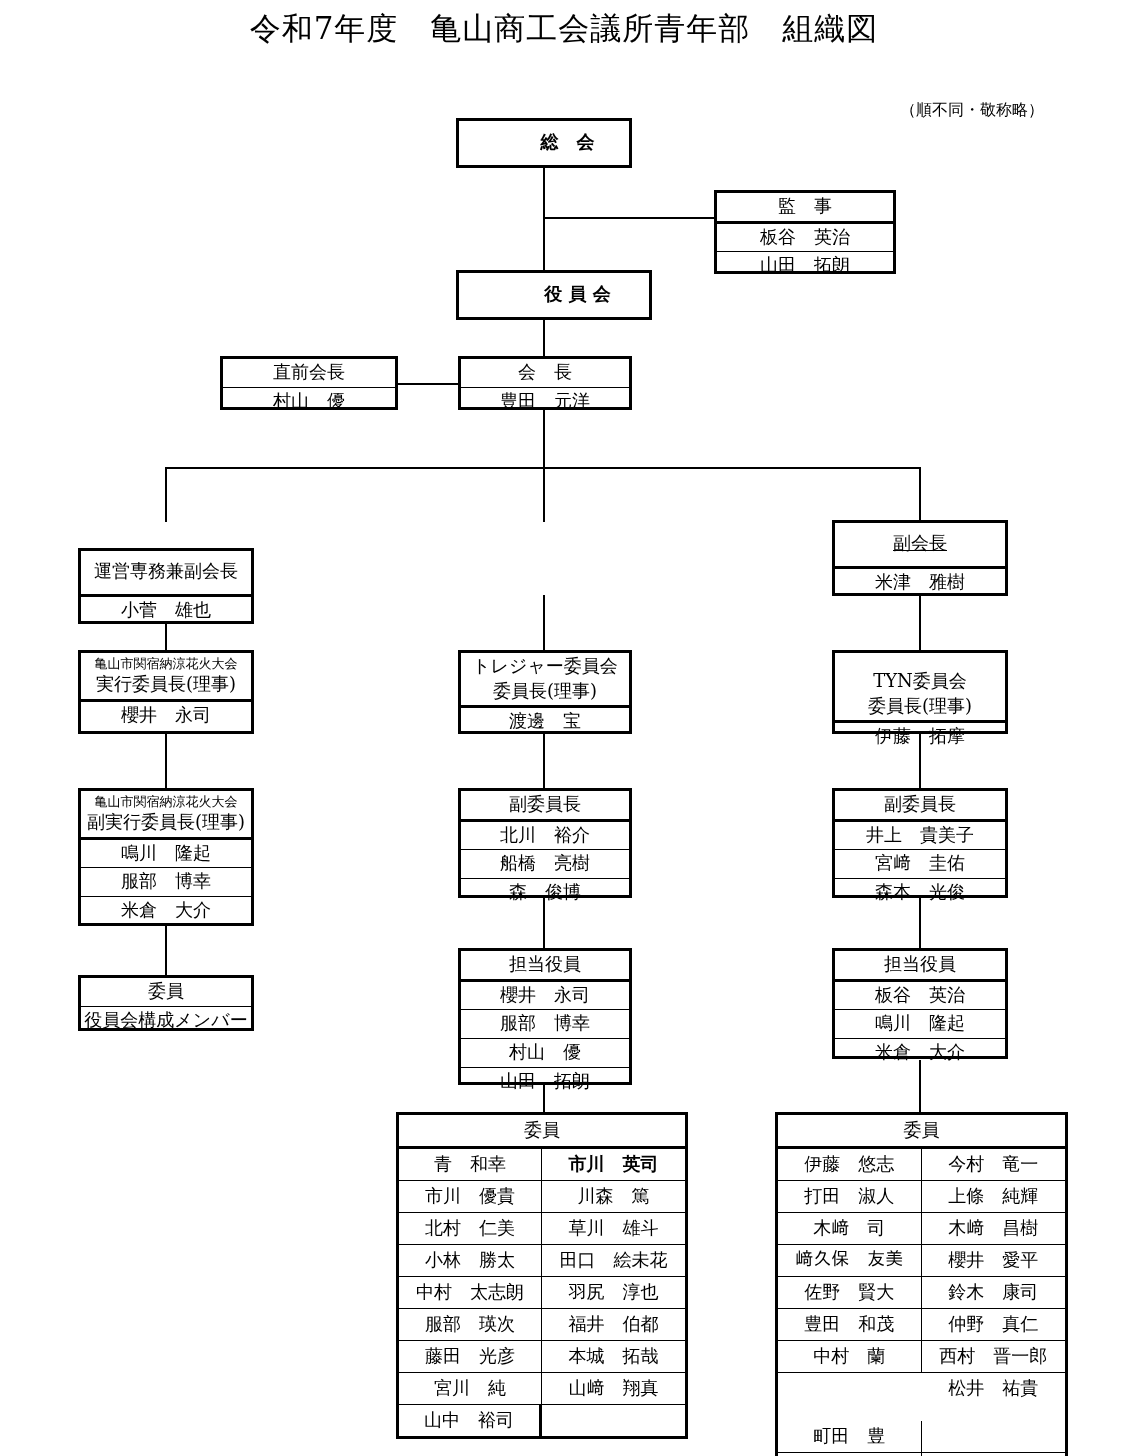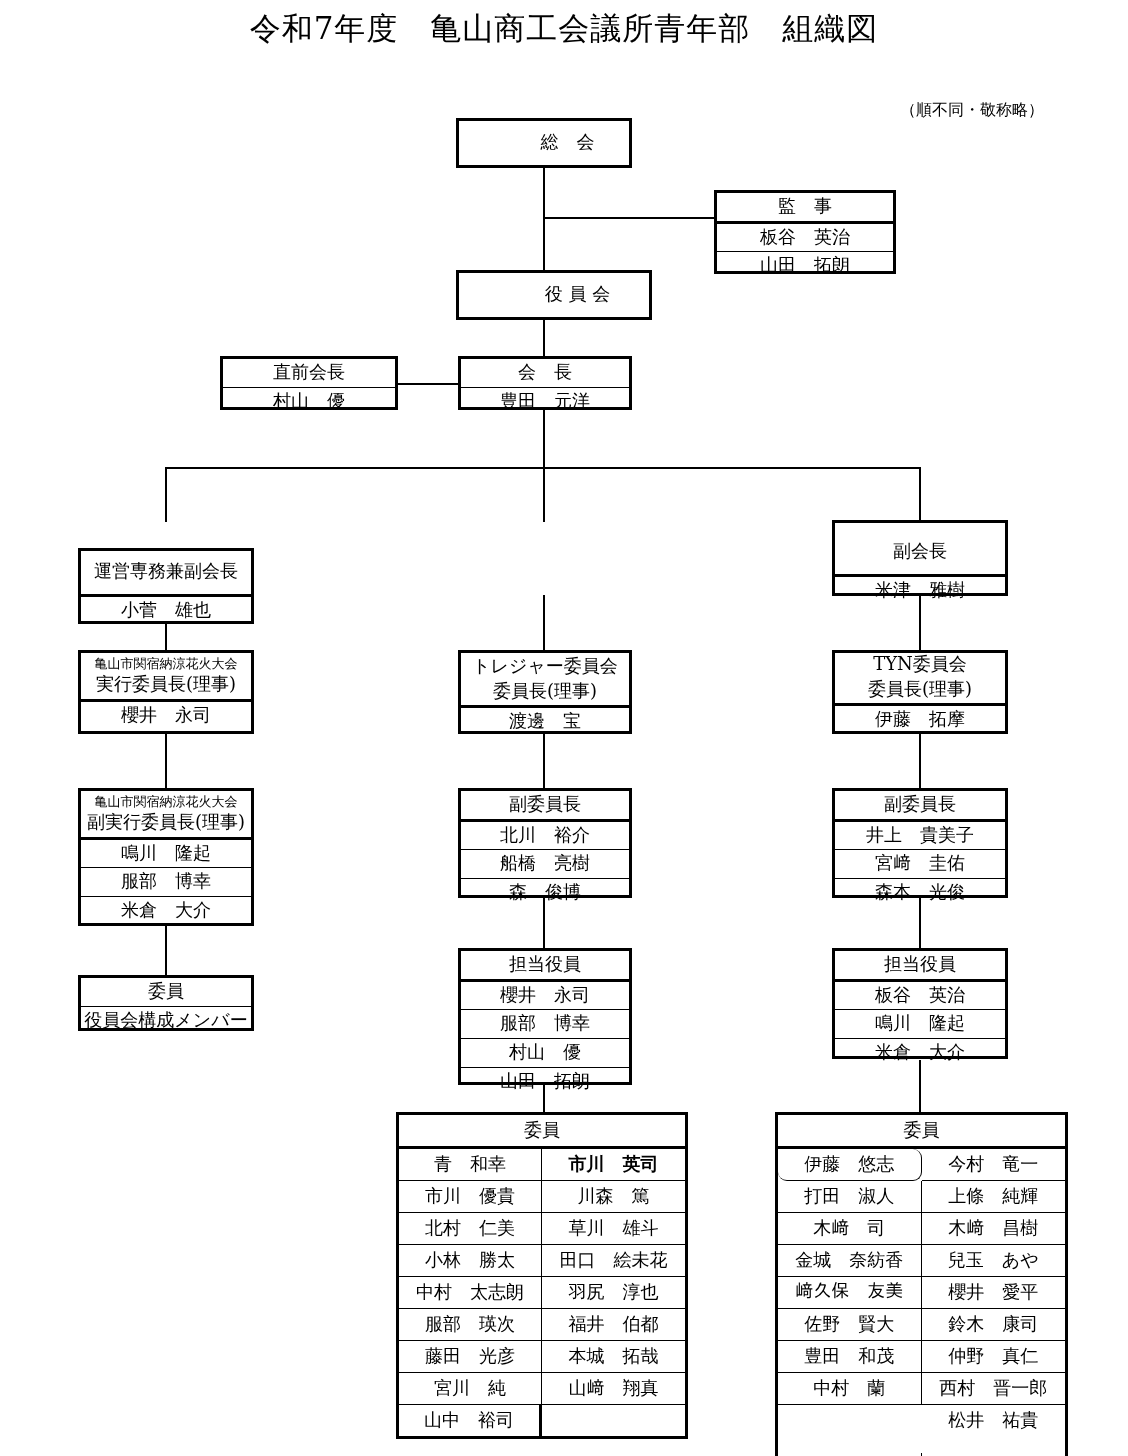--- a/index.html
+++ b/index.html
@@ -53,21 +53,21 @@
     font-size:18px;
     line-height:1.15;
     padding:3px 2px 4px;
     border-bottom:3px solid #000;
     white-space:pre;
     overflow:hidden;
   }
   .box .row:last-child{border-bottom:none;}
   .box .row.thin{border-bottom:1.5px solid #000;}
   .box .row.small{font-size:13px;padding:2px 2px 1px;}
-  .box .row.title-row{font-weight:normal;margin-left:47px;}
+  .box .row.title-row{font-weight:bold;margin-left:47px;}
 
   
   .vline{position:absolute;background:#000;width:2px;}
   .hline{position:absolute;background:#000;height:2px;}
 
   
   .mtable{
     position:absolute;
     border:3px solid #000;
     box-sizing:border-box;
@@ -156,38 +156,38 @@
     <div class="row">豊田　元洋</div>
   </div>
 
   <div class="box" style="left:78px;top:520px;width:176px;height:76px;margin-top:28px;">
     <div class="row" style="padding:10px 2px 12px;">運営専務兼副会長</div>
     <div class="row">小菅　雄也</div>
   </div>
 
 
   <div class="box" style="left:832px;top:520px;width:176px;height:76px;">
-    <div class="row" style="padding:18px 2px 12px;">副会長</div>
+    <div class="row" style="padding:10px 2px 12px;text-decoration:underline;">副会長</div>
     <div class="row">米津　雅樹</div>
   </div>
 
   <div class="box" style="left:78px;top:650px;width:176px;height:84px;">
     <div class="row small" style="border-bottom:none;padding-top:4px;">亀山市関宿納涼花火大会</div>
     <div class="row" style="padding-top:1px;">実行委員長(理事)</div>
     <div class="row">櫻井　永司</div>
   </div>
 
   <div class="box" style="left:458px;top:650px;width:174px;height:84px;">
     <div class="row" style="border-bottom:none;padding-top:3px;">トレジャー委員会</div>
     <div class="row" style="padding-top:0;">委員長(理事)</div>
     <div class="row">渡邊　宝</div>
   </div>
 
   <div class="box" style="left:832px;top:650px;width:176px;height:84px;">
-    <div class="row" style="border-bottom:none;padding-top:1px;">TYN委員会</div>
+    <div class="row" style="border-bottom:none;padding-top:18px;">TYN委員会</div>
     <div class="row" style="padding-top:0;">委員長(理事)</div>
     <div class="row">伊藤　拓摩</div>
   </div>
 
   <div class="box" style="left:78px;top:788px;width:176px;height:138px;">
     <div class="row small" style="border-bottom:none;padding-top:4px;">亀山市関宿納涼花火大会</div>
     <div class="row" style="padding-top:1px;">副実行委員長(理事)</div>
     <div class="row thin">鳴川　隆起</div>
     <div class="row thin">服部　博幸</div>
     <div class="row">米倉　大介</div>
@@ -266,36 +266,32 @@
           <div class="mcell filled" style="width: 50%;">山中　裕司</div>
           <div class="mcell blank" style="width: 50%;">&nbsp;</div>
         </div>
       </div>
   </div>
 
   <div class="mtable" style="left:775px;top:1112px;width:293px;">
     <div class="mhead">委員</div>
     <div id="tyn-body">
         <div class="mrow">
-          <div class="mcell" style="width: 50%; border-radius: 9px;">伊藤　悠志</div>
+          <div class="mcell" style="width: 50%;">伊藤　悠志</div>
           <div class="mcell" style="width: 50%;">今村　竜一</div>
         </div>
         <div class="mrow">
           <div class="mcell" style="width: 50%;">打田　淑人</div>
           <div class="mcell" style="width: 50%;">上條　純輝</div>
         </div>
         <div class="mrow">
           <div class="mcell" style="width: 50%;">木﨑　司</div>
           <div class="mcell" style="width: 50%;">木﨑　昌樹</div>
         </div>
         <div class="mrow">
-          <div class="mcell" style="width: 50%;">金城　奈紡香</div>
-          <div class="mcell" style="width: 50%;">兒玉　あや</div>
-        </div>
-        <div class="mrow">
           <div class="mcell" style="width: 50%;">﨑久保　友美</div>
           <div class="mcell" style="width: 50%;">櫻井　愛平</div>
         </div>
         <div class="mrow">
           <div class="mcell" style="width: 50%;">佐野　賢大</div>
           <div class="mcell" style="width: 50%;">鈴木　康司</div>
         </div>
         <div class="mrow">
           <div class="mcell" style="width: 50%;">豊田　和茂</div>
           <div class="mcell" style="width: 50%;">仲野　真仁</div>

